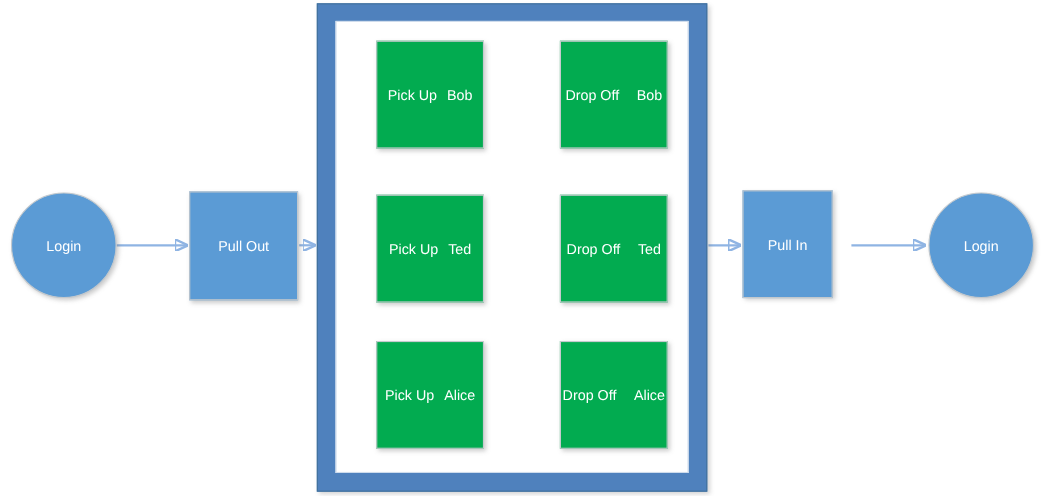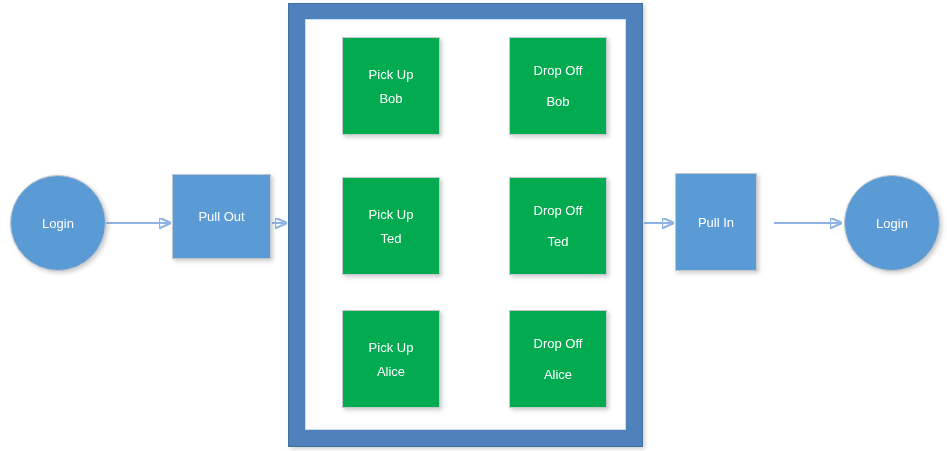--- a/index.html
+++ b/index.html
@@ -57,42 +57,41 @@
   .container-inner {
     position: absolute;
     left: 16px; top: 15px; right: 16px; bottom: 16px;
     background: #ffffff;
     border: 1px solid #cfdcec;
   }
 
   .task {
     position: absolute;
     display: flex;
-    flex-direction: column;
     align-items: center;
     justify-content: center;
     gap: 9px;
     width: 98px; height: 98px;
     background: var(--task-fill, #02ab50);
     border: 1px solid #c5cbce;
     box-shadow: 2px 2px 4px rgba(110,110,110,0.35);
     color: var(--label, #ffffff);
     font-size: 13px;
     text-align: center;
     box-sizing: border-box;
   }
   
   .col-pickup  { left: 342px; }
   .col-dropoff { left: 509px; gap: 16px; }
   .row-0 { top: 37px; }
   .row-1 { top: 177px; }
   .row-2 { top: 310px; }
 
   .pos-login   { left: 10px;  top: 175px; width: 96px; height: 96px; }
-  .pos-pullout { left: 172px; top: 174px; width: 99px; height: 85px; }
+  .pos-pullout { left: 172px; top: 174px; width: 99px; height: 99px; }
   .pos-pullin  { left: 675px; top: 173px; width: 82px; height: 98px; }
   .pos-logout  { left: 844px; top: 175px; width: 96px; height: 96px; }
 </style>
 </head>
 <body>
 
 <div class="canvas">
 
   <svg class="connectors">
     <defs>

